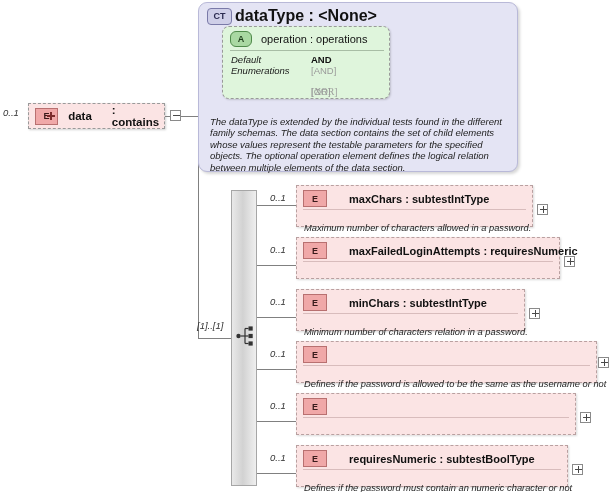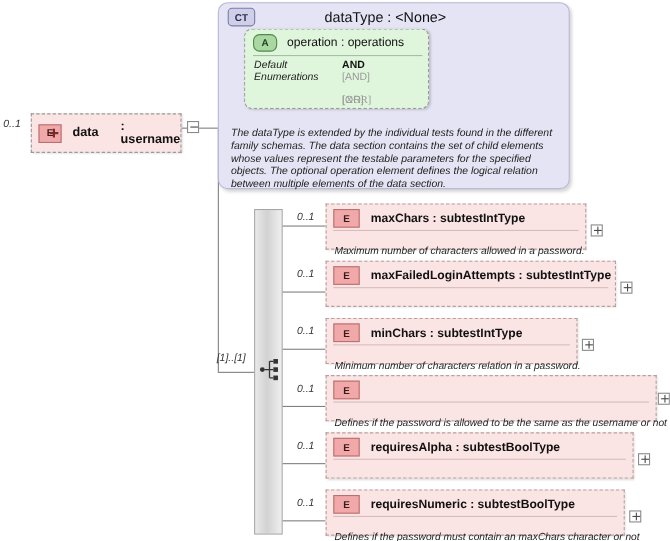--- a/index.html
+++ b/index.html
@@ -14,21 +14,21 @@
   }
   #stage{position:absolute;left:0;top:0;width:609px;height:492px;}
   .abs{position:absolute;}
 
   
   .line-h{position:absolute;height:0;border-top:1px solid #808080;}
   .line-v{position:absolute;width:0;border-left:1px solid #808080;}
 
   
   #data-elem{
-    left:28px;top:103px;width:137px;height:36px;
+    left:28px;top:103px;width:137px;height:26px;
     border:1px dashed #9a9a9a;
     background:#fbe4e4;
     box-sizing:border-box;
     display:flex;align-items:center;
     box-shadow:1px 1px 2px rgba(0,0,0,.18);
   }
   #data-elem .etag{
     width:22px;height:15px;margin-left:6px;
     background:#f0a8a8;border:1px solid #b87070;
     display:flex;align-items:center;justify-content:center;
@@ -63,27 +63,27 @@
 
   
   #ct-panel{
     left:198px;top:2px;width:320px;height:170px;
     background:#e4e4f4;
     border:1px solid #b9b9d8;
     border-radius:9px;
     box-sizing:border-box;
     box-shadow:2px 2px 3px rgba(0,0,0,.16);
   }
-  #ct-head{position:absolute;left:8px;top:4px;display:flex;align-items:center;gap:42px;}
+  #ct-head{position:absolute;left:8px;top:4px;display:flex;align-items:center;}
   .ct-badge{
     width:23px;height:15px;background:#cfcfe8;border:1px solid #7a7aa8;
     border-radius:4px;display:flex;align-items:center;justify-content:center;
     font-size:9px;font-weight:bold;color:#2b2b50;
   }
-  #ct-title{margin-left:21px;font-size:13px;font-weight:normal;color:#111;}
+  #ct-title{margin-left:3px;font-size:16px;font-weight:bold;color:#111;}
 
   
   #attr-box{
     left:222px;top:26px;width:168px;height:73px;
     background:#dff5dc;
     border:1px dashed #9a9a9a;
     border-radius:7px 7px 7px 7px;
     box-sizing:border-box;
     box-shadow:1px 1px 2px rgba(0,0,0,.16);
   }
@@ -122,41 +122,41 @@
     background:#fbe4e4;
     box-sizing:border-box;
     box-shadow:1px 1px 2px rgba(0,0,0,.15);
   }
   .erow .ehead{position:absolute;left:6px;top:4px;display:flex;align-items:center;}
   .erow .ebadge{
     width:22px;height:15px;background:#f0a8a8;border:1px solid #b87070;
     display:flex;align-items:center;justify-content:center;
     font-size:9px;font-weight:bold;color:#3a1b1b;
   }
-  .erow .ename{margin-left:10px;font-size:11px;font-weight:bold;color:#111;white-space:nowrap;}
+  .erow .ename{margin-left:22px;font-size:11px;font-weight:bold;color:#111;white-space:nowrap;}
   .erow .erule{position:absolute;left:6px;top:23px;height:0;border-top:1px solid #d8bcbc;}
   .erow .edesc{
     position:absolute;left:7px;top:37px;font-size:9.3px;font-style:italic;color:#1e1e1e;
     white-space:nowrap;
   }
 </style>
 </head>
 <body>
 
 <div id="stage">
 
   <div class="card" style="left:3px;top:107px;">0..1</div>
 
   <div id="data-elem" class="abs">
     <span class="etag">
       <span>E</span>
       <span class="plusmark"></span>
     </span>
     <span class="nm">data</span>
-    <span class="ty">: <span>username</span></span>
+    <span class="ty">: <span>contains</span></span>
   </div>
 
   <div class="pmbox" style="left:170px;top:110px;"></div>
 
   <div class="line-h" style="left:165px;top:116px;width:5px;"></div>
 
   <div class="line-h" style="left:181px;top:116px;width:17px;"></div>
   <div class="line-v" style="left:198px;top:116px;height:222px;"></div>
   <div class="line-h" style="left:198px;top:338px;width:33px;"></div>
 
@@ -222,21 +222,21 @@
     <div class="erule" style="width:223px;"></div>
     <div class="edesc">Maximum number of characters allowed in a password.</div>
   </div>
   <div class="pmbox plus" style="left:537px;top:204px;"></div>
 
   <div class="line-h" style="left:257px;top:265px;width:39px;"></div>
   <div class="card" style="left:270px;top:244px;">0..1</div>
   <div class="erow" style="left:296px;top:237px;width:264px;height:42px;">
     <div class="ehead">
       <span class="ebadge">E</span>
-      <span class="ename">maxFailedLoginAttempts : subtestIntType</span>
+      <span class="ename">maxFailedLoginAttempts : requiresNumeric</span>
     </div>
     <div class="erule" style="width:250px;"></div>
   </div>
   <div class="pmbox plus" style="left:564px;top:256px;"></div>
 
   <div class="line-h" style="left:257px;top:317px;width:39px;"></div>
   <div class="card" style="left:270px;top:296px;">0..1</div>
   <div class="erow" style="left:296px;top:289px;width:229px;height:42px;">
     <div class="ehead">
       <span class="ebadge">E</span>
@@ -256,31 +256,30 @@
     <div class="erule" style="width:287px;"></div>
     <div class="edesc">Defines if the password is allowed to be the same as the username or not</div>
   </div>
   <div class="pmbox plus" style="left:598px;top:357px;"></div>
 
   <div class="line-h" style="left:257px;top:421px;width:39px;"></div>
   <div class="card" style="left:270px;top:400px;">0..1</div>
   <div class="erow" style="left:296px;top:393px;width:280px;height:42px;">
     <div class="ehead">
       <span class="ebadge">E</span>
-      <span class="ename">requiresAlpha : subtestBoolType</span>
     </div>
     <div class="erule" style="width:266px;"></div>
   </div>
   <div class="pmbox plus" style="left:580px;top:412px;"></div>
 
   <div class="line-h" style="left:257px;top:473px;width:39px;"></div>
   <div class="card" style="left:270px;top:452px;">0..1</div>
   <div class="erow" style="left:296px;top:445px;width:272px;height:42px;">
     <div class="ehead">
       <span class="ebadge">E</span>
       <span class="ename">requiresNumeric : subtestBoolType</span>
     </div>
     <div class="erule" style="width:258px;"></div>
-    <div class="edesc">Defines if the password must contain an maxChars character or not</div>
+    <div class="edesc">Defines if the password must contain an numeric character or not</div>
   </div>
   <div class="pmbox plus" style="left:572px;top:464px;"></div>
 
 </div>
 
 </body></html>

